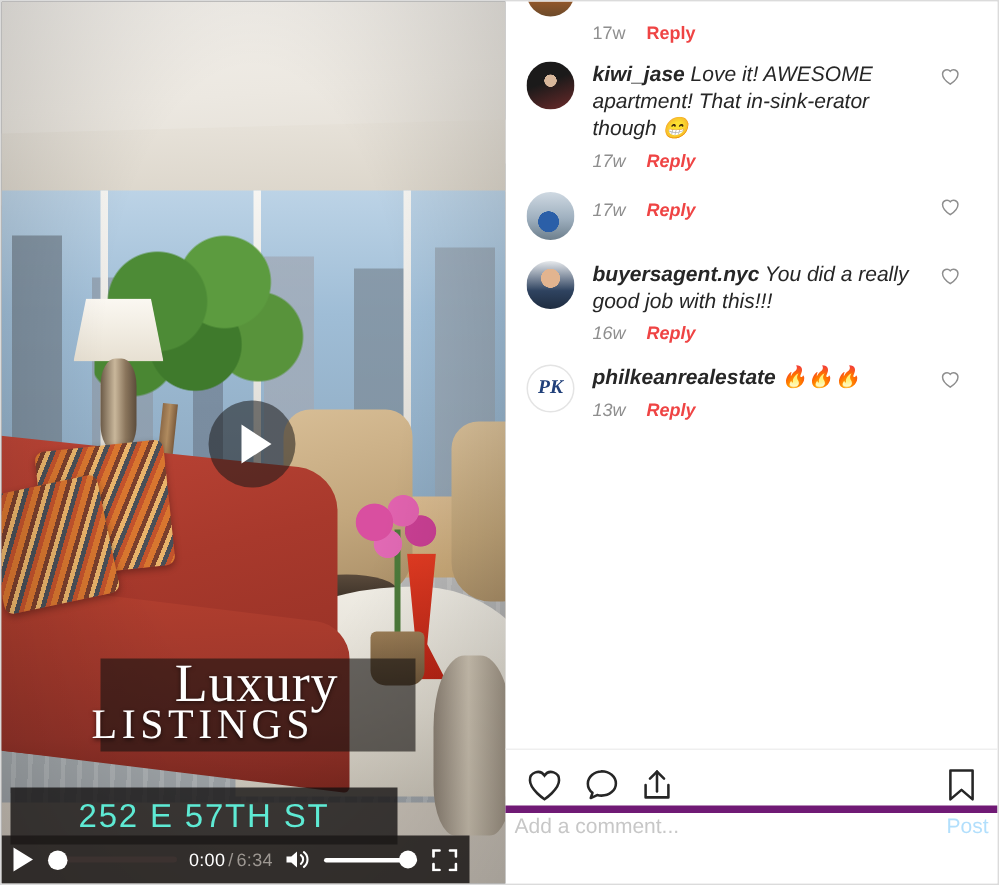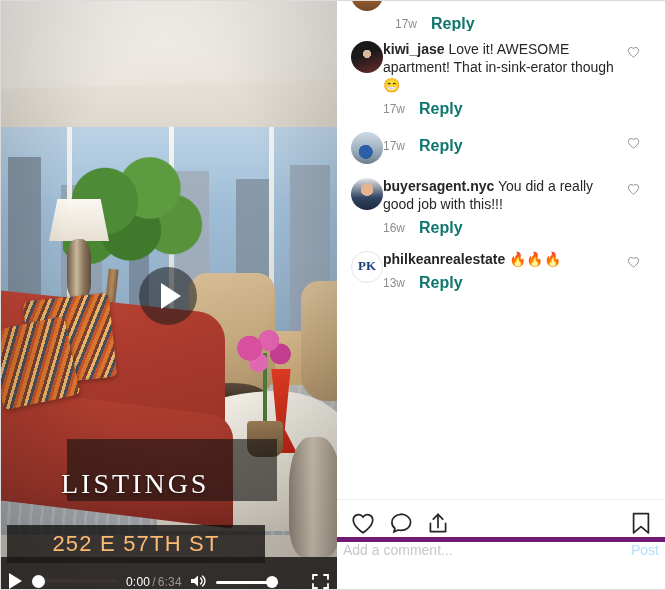--- a/index.html
+++ b/index.html
@@ -206,28 +206,28 @@
     font-family:"Liberation Serif", serif;
     font-size:28px; line-height:30px; letter-spacing:3px;
     text-shadow:0 1px 3px rgba(0,0,0,.6);
   }
   .addr-plate {
     position:absolute; left:6px; top:524px; width:258px; height:38px;
     background: rgba(18,16,15,.78);
     display:flex; align-items:center; justify-content:center;
   }
   .addr-text {
-    color:#fdba74; font-size:22px; letter-spacing:1.2px; font-weight:400;
+    color:#5eead4; font-size:22px; letter-spacing:1.2px; font-weight:400;
   }
 
   
   .controls {
-    position:absolute; left:0; bottom:0; width:336px; height:32px;
+    position:absolute; left:0; bottom:0; width:312px; height:32px;
     background: rgba(28,24,23,.86);
-    display:flex; align-items:flex-end; gap:8px; padding:0 8px;
+    display:flex; align-items:center; gap:8px; padding:0 8px;
   }
   .ctl-play { width:0;height:0;border-left:13px solid #fff;border-top:8px solid transparent;border-bottom:8px solid transparent; cursor:pointer; margin-right:2px;}
   .scrub { position:relative; width:86px; height:16px; display:flex; align-items:center; cursor:pointer;}
   .scrub-track { position:absolute; left:0; right:0; height:4px; background:#3c3230; border-radius:2px;}
   .scrub-fill { position:absolute; left:0; width:4px; height:4px; background:#6b5a55; border-radius:2px;}
   .scrub-knob { position:absolute; left:0; width:13px; height:13px; border-radius:50%; background:#fff; }
   .time { color:#fff; font-size:12px; white-space:nowrap; letter-spacing:.2px;}
   .time .tot { color:#9d9792; }
   .time .sep { color:#9d9792; margin:0 2px;}
   .vol-icon { width:18px; height:16px; position:relative; cursor:pointer;}
@@ -292,42 +292,42 @@
     overflow:hidden;
   }
   .cut-av {
     width:32px; height:32px; flex:0 0 32px; border-radius:50%;
     background: linear-gradient(180deg,#e2732a,#6c4a2a);
     margin-top:-22px;
   }
   .cut-meta { padding-top:8px; }
 
   .comment {
-    display:flex; padding:9px 0 4px 0;
+    display:flex; gap:12px; padding:9px 0 4px 0;font-style:italic;
   }
   .c-av {
     width:32px; height:32px; flex:0 0 32px; border-radius:50%;
     margin-top:1px; background:#ddd;
   }
   .av-kiwi { background: radial-gradient(circle at 50% 40%,#d8b79b 0 16%,transparent 17%), linear-gradient(160deg,#1b1a1a 0 42%,#6d2a2a 100%); }
   .av-aiman { background: radial-gradient(circle at 46% 62%,#2b5fa8 0 26%,transparent 27%), linear-gradient(180deg,#cfd9e2 0%,#9fb0bf 55%,#6d7f8d 100%); }
   .av-buyers { background: radial-gradient(circle at 50% 36%,#e2b48f 0 24%,transparent 25%), linear-gradient(180deg,#e6e9ec 0%,#2f4360 62%,#1e2c40 100%); }
   .av-phil { background:#fff; border:1px solid #e4e4e4; position:relative; overflow:hidden;}
   .av-phil::after{ content:"PK"; position:absolute; left:0; right:0; top:6px; text-align:center; font-size:13px; font-weight:700; color:#21407a; font-family:"Liberation Serif",serif;}
 
   .c-body { flex:1 1 auto; min-width:0; }
   .c-text {
     font-size:14px; line-height:18px; color:#262626;
     word-wrap:break-word;
   }
   .c-user { font-weight:700; color:#262626; cursor:pointer; }
   .c-mention { color:#00376b; cursor:pointer; }
   .c-meta { margin-top:6px; display:flex; gap:14px; align-items:center; }
   .c-time { font-size:12px; color:#8e8e8e; }
-  .c-reply { font-size:16px; color:#0f766e; font-weight:700; cursor:pointer; }
+  .c-reply { font-size:12px; color:#ef4444; font-weight:700; cursor:pointer; }
   .c-like { width:24px; flex:0 0 24px; padding-top:4px; cursor:pointer; }
 
   .actions-wrap { border-top:1px solid #efefef; padding:8px 14px 0 14px; }
   .actions { display:flex; align-items:center; gap:14px; padding:4px 0 2px 0; }
   .act { cursor:pointer; display:flex; }
   .act-save { margin-left:auto; }
   .views { font-size:14px; font-weight:700; color:#262626; margin-top:8px; }
   .date { font-size:10px; color:#8e8e8e; letter-spacing:.3px; margin-top:6px; margin-bottom:10px; text-transform:uppercase;}
 
   .addbar {
@@ -378,20 +378,21 @@
       <div class="orchid-pot"></div>
       <div class="vase"></div>
       <div class="photo-vignette"></div>
     </div>
 
     <div class="play-overlay">
       <div class="play-tri"></div>
     </div>
 
     <div class="brand-plate"></div>
+    <div class="brand-luxury">Luxury</div>
     <div class="brand-listings">LISTINGS</div>
 
     <div class="addr-plate">
       <span class="addr-text">252 E 57TH ST</span>
     </div>
 
     <div class="controls">
       <div class="ctl-play"></div>
       <div class="scrub">
         <div class="scrub-track"></div>

